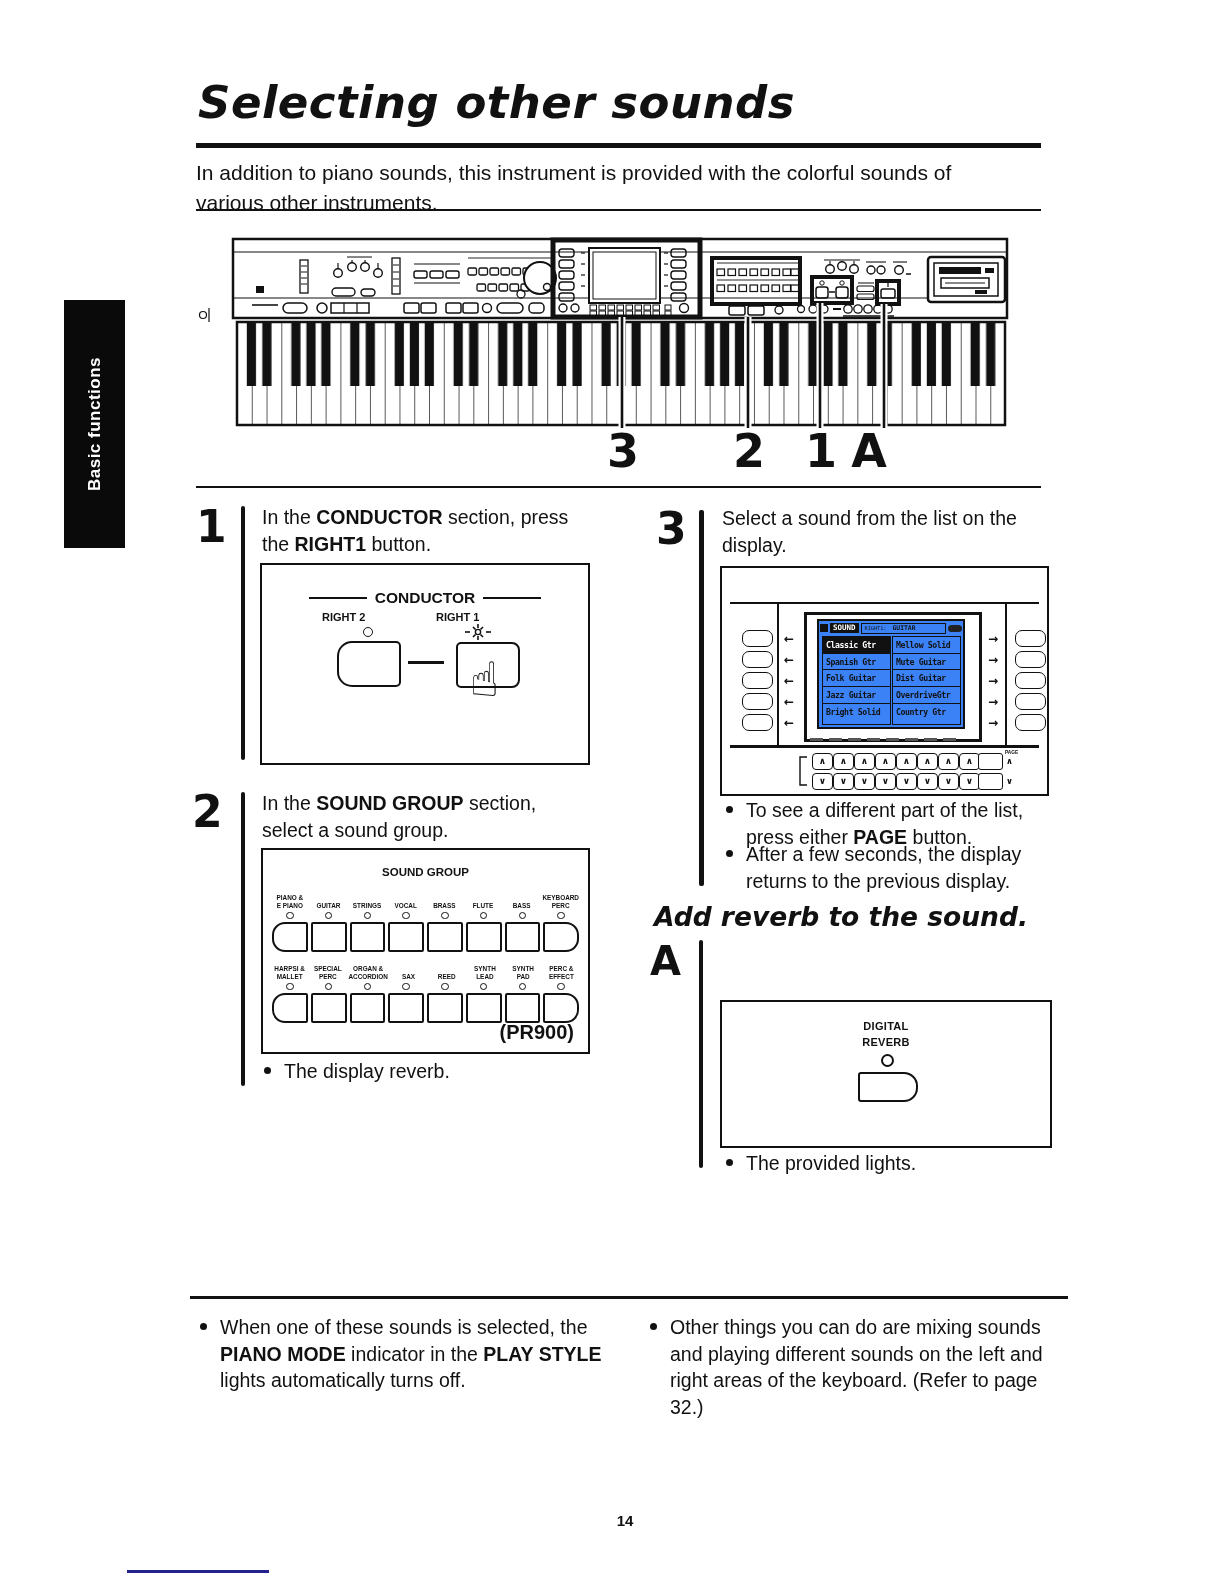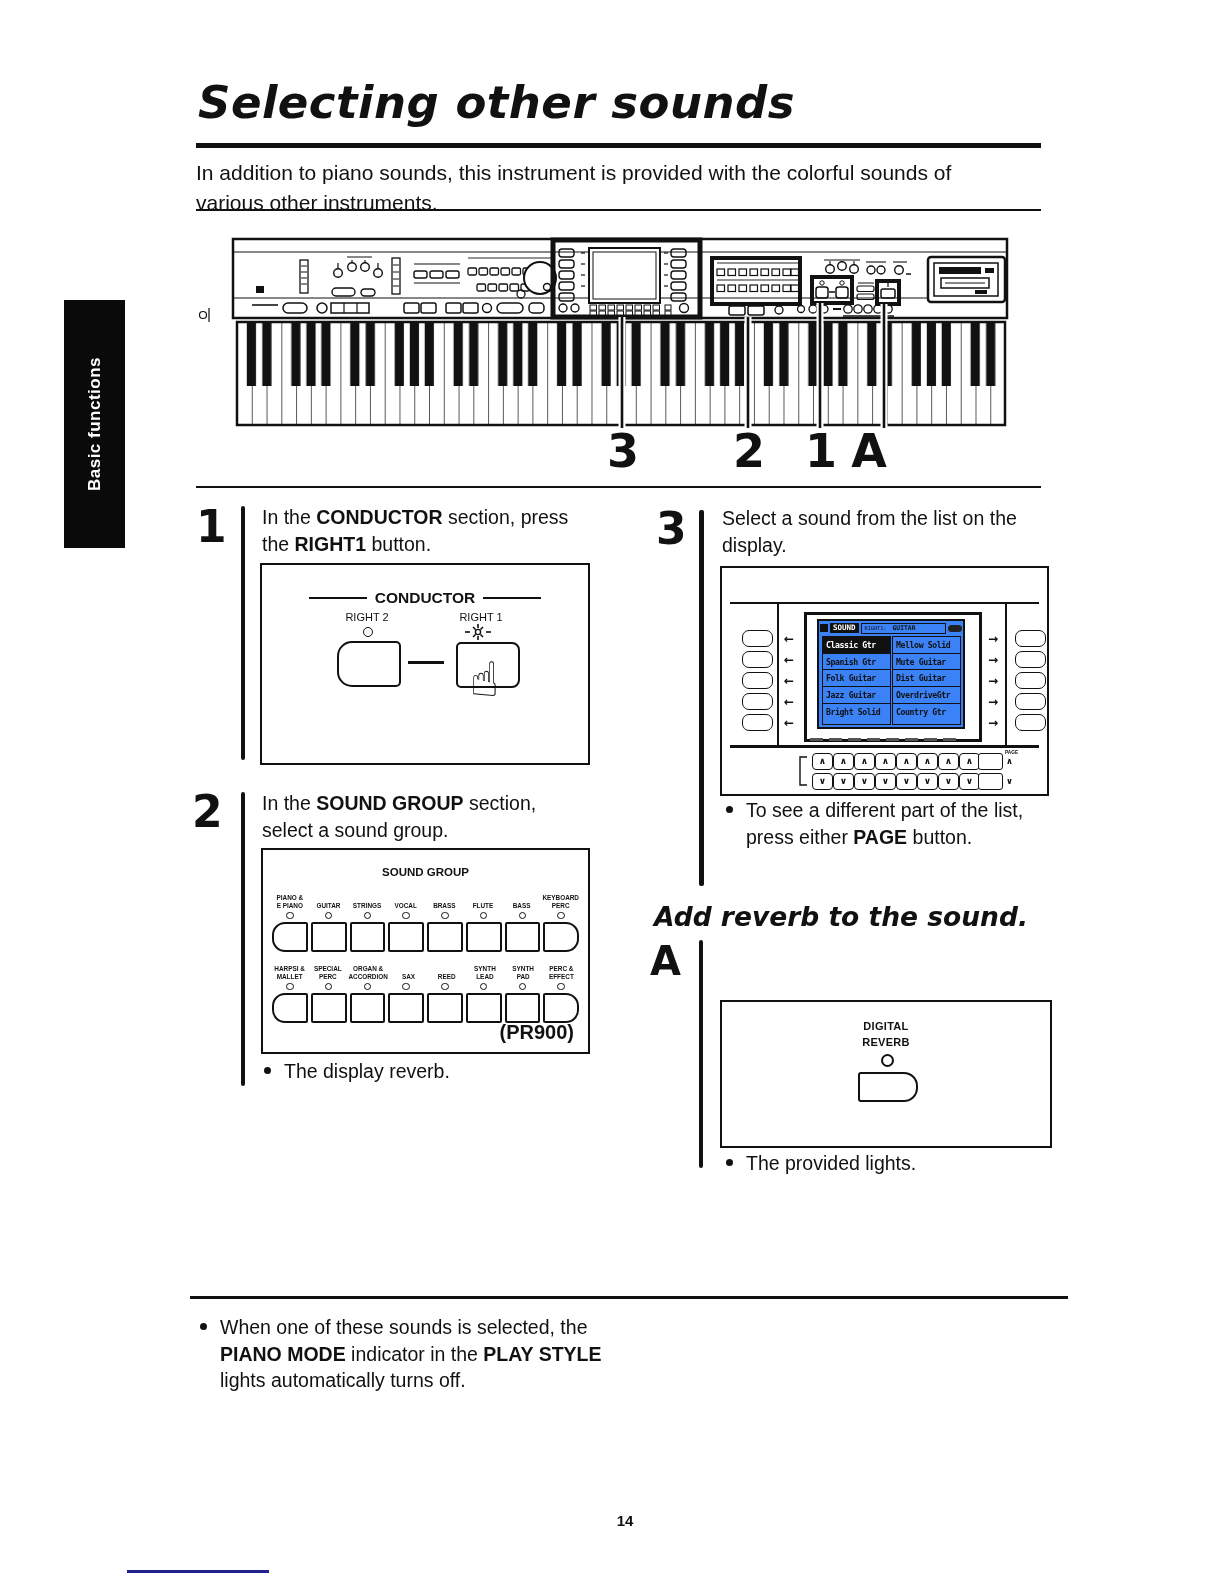--- a/index.html
+++ b/index.html
@@ -18,21 +18,21 @@
   .bullet{position:absolute;display:flex;gap:13px;font-size:19.5px;line-height:1.36}
   .dot{width:7px;height:7px;border-radius:50%;background:#111;margin-top:9px;flex:none}
   .sidebar{position:absolute;left:64px;top:300px;width:61px;height:248px;background:#0a0a0a}
   .sidebar span{position:absolute;left:50%;top:50%;transform:translate(-50%,-50%) rotate(-90deg);
         white-space:nowrap;color:#fff;font-weight:bold;font-size:17px;letter-spacing:.5px}
   .callout{position:absolute;width:40px;text-align:center;font-weight:900;font-size:46px;
         font-family:"DejaVu Sans",sans-serif;letter-spacing:-2px}
   
   .cond-head{position:absolute;left:0;right:0;top:24px;display:flex;align-items:center;justify-content:center;gap:8px;font-weight:bold;font-size:15.5px}
   .cond-line{width:58px;height:2.5px;background:#111}
-  .cond-lbl{position:absolute;font-size:11px;font-weight:normal;text-align:center;width:90px}
+  .cond-lbl{position:absolute;font-size:11px;font-weight:bold;text-align:left;width:90px}
   .cbtn{position:absolute;border:2px solid #111;height:42px;width:60px;background:#fff}
   .led{position:absolute;width:8px;height:8px;border:1.6px solid #111;border-radius:50%}
   .finger{position:absolute;font-family:"DejaVu Sans",sans-serif;font-size:48px;line-height:1}
   
   .sg-grid{position:absolute;left:9px;right:9px;display:grid;grid-template-columns:repeat(8,1fr);column-gap:3px}
   .sg-label{display:flex;align-items:flex-end;justify-content:center;text-align:center;height:27px;
         font-size:6.4px;font-weight:bold;line-height:1.25;white-space:pre-line;letter-spacing:0}
   .sg-led{display:flex;align-items:center;justify-content:center;height:9px}
   .sg-led i{width:5.5px;height:5.5px;border:1.4px solid #111;border-radius:50%}
   .sg-btn{height:26px;border:2px solid #111;border-radius:2px;background:#fff}
@@ -554,36 +554,44 @@
     <div class="pgbtn" style="left:256px;top:185px"></div>
     <div class="pgbtn" style="left:256px;top:205px"></div>
     <div class="tiny" style="left:283px;top:182px">PAGE</div>
     <div class="pgarw" style="left:284px;top:188px">∧</div>
     <div class="pgarw" style="left:284px;top:208px">∨</div>
   </div>
   <div class="bullet" style="left:726px;top:797px;width:320px">
     <span class="dot"></span>
     <span><span>To see a different part of the list, press either </span><span class="b">PAGE</span><span> button.</span></span>
   </div>
+  <div class="bullet" style="left:726px;top:841px;width:320px">
+    <span class="dot"></span>
+    <span>After a few seconds, the display returns to the previous display.</span>
+  </div>
 
   <div class="heading2" style="left:654px;top:901px">Add reverb to the sound.</div>
   <div class="step-num" style="left:650px;top:938px;font-size:40px">A</div>
   <div class="vbar" style="left:699px;top:940px;height:228px"></div>
   <div class="dbox" style="left:720px;top:1000px;width:328px;height:144px">
     <div class="rev-lbl" style="top:18px">DIGITAL</div>
     <div class="rev-lbl" style="top:34px">REVERB</div>
     <div class="led" style="left:159px;top:52px;width:9px;height:9px;border-width:2px"></div>
     <div class="rev-btn" style="left:136px;top:70px"></div>
   </div>
   <div class="bullet" style="left:726px;top:1150px;width:300px">
     <span class="dot"></span>
     <span>The provided lights.</span>
   </div>
 
   <div class="rule" style="left:190px;top:1296px;width:878px;height:2.5px"></div>
   <div class="bullet" style="left:200px;top:1314px;width:425px">
     <span class="dot"></span>
     <span><span>When one of these sounds is selected, the </span><span class="b">PIANO MODE</span><span> indicator in the </span><span class="b">PLAY STYLE</span><span> lights automatically turns off.</span></span>
   </div>
+  <div class="bullet" style="left:650px;top:1314px;width:400px">
+    <span class="dot"></span>
+    <span>Other things you can do are mixing sounds and playing different sounds on the left and right areas of the keyboard. (Refer to page 32.)</span>
+  </div>
 
   <div class="pagenum" style="left:605px;top:1512px;width:40px;text-align:center">14</div>
   <div class="blueline" style="left:127px;top:1570px;width:142px;background:#22228e"></div>
 </div>
 
 </body></html>

